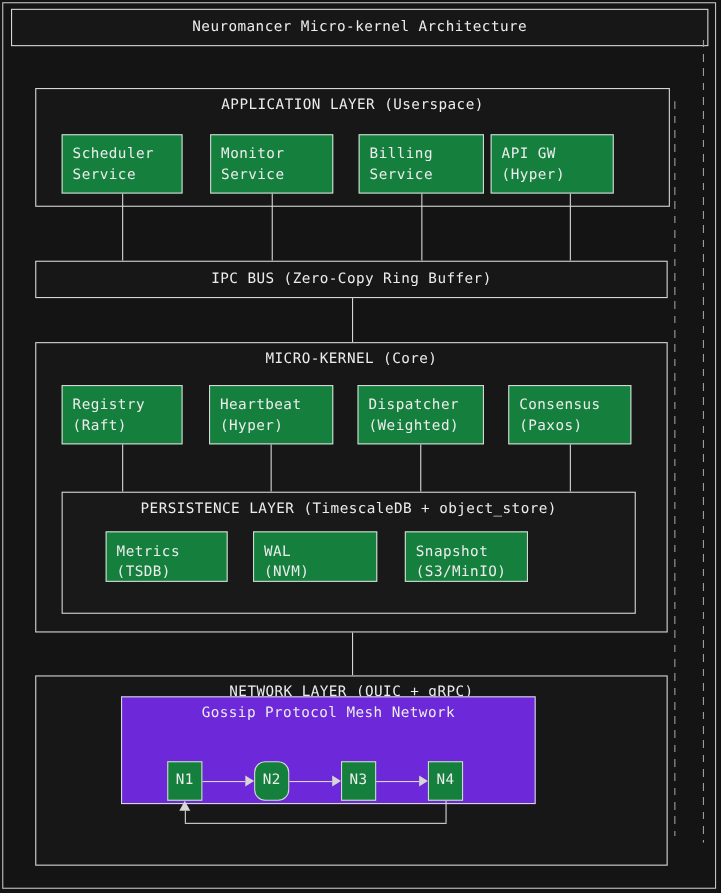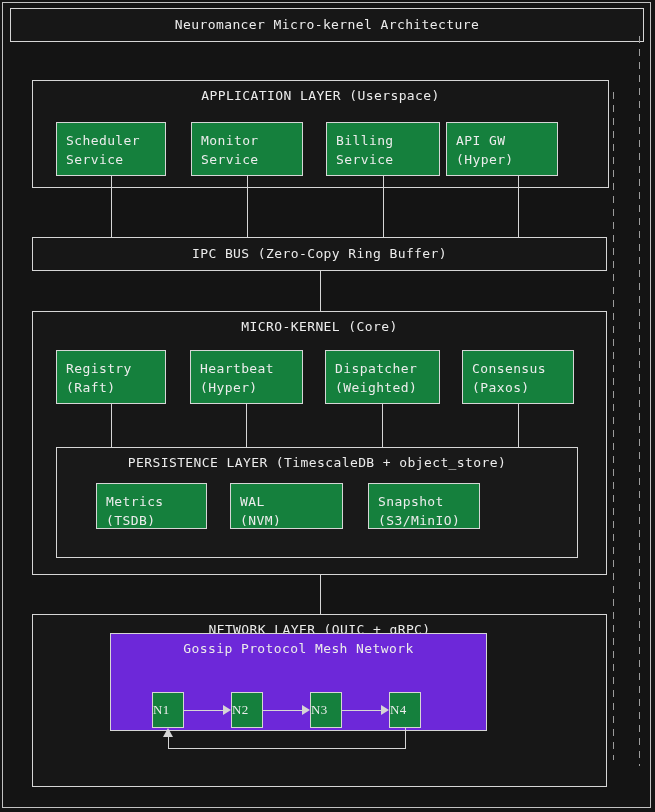--- a/index.html
+++ b/index.html
@@ -35,22 +35,22 @@
   .mkc3 { left:462px; width:112px; }
 
   .pers { left:56px; top:447px; width:522px; height:111px; background:#191919; }
   .store { top:483px; height:46px; padding:8px 0 0 9px; line-height:19px; }
   .st0 { left:96px;  width:111px; }
   .st1 { left:230px; width:113px; }
   .st2 { left:368px; width:112px; }
 
   .net  { left:32px; top:614px; width:575px; height:173px; }
   .mesh { left:110px; top:633px; width:377px; height:98px; background:#6d28d9; }
-  .node { top:692px; width:32px; height:36px; text-align:left; line-height:34px;font-family:Liberation Serif, serif; }
-  .n1 { left:152px; } .n2 { left:231px; } .n3 { left:310px; } .n4 { left:389px; }
+  .node { top:692px; width:32px; height:36px; text-align:center; line-height:34px; }
+  .n1 { left:152px; } .n2 { left:231px;border-radius:10px; } .n3 { left:310px; } .n4 { left:389px; }
 
   .line { position:absolute; background:#d6d6d6; }
   .vl { width:1px; } .hl { height:1px; }
 
   .c-app1 { left:111px; top:176px; height:61px; }
   .c-app2 { left:247px; top:176px; height:61px; }
   .c-app3 { left:383px; top:176px; height:61px; }
   .c-app4 { left:518px; top:176px; height:61px; }
   .c-ipc-mk { left:320px; top:271px; height:40px; }
   .c-mk1 { left:111px; top:404px; height:43px; }

